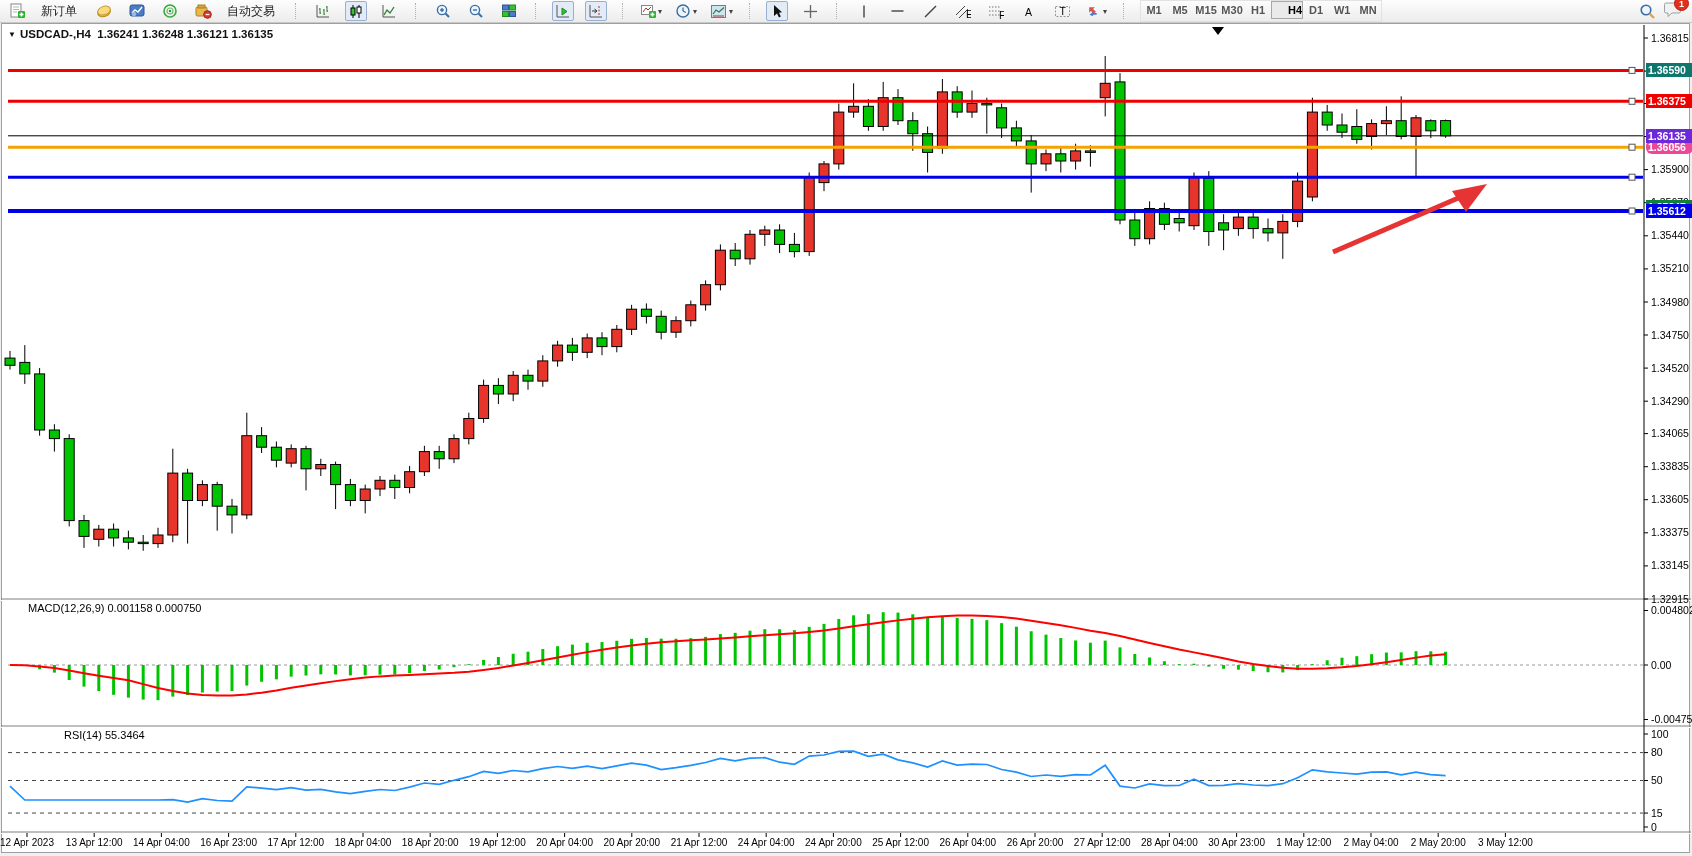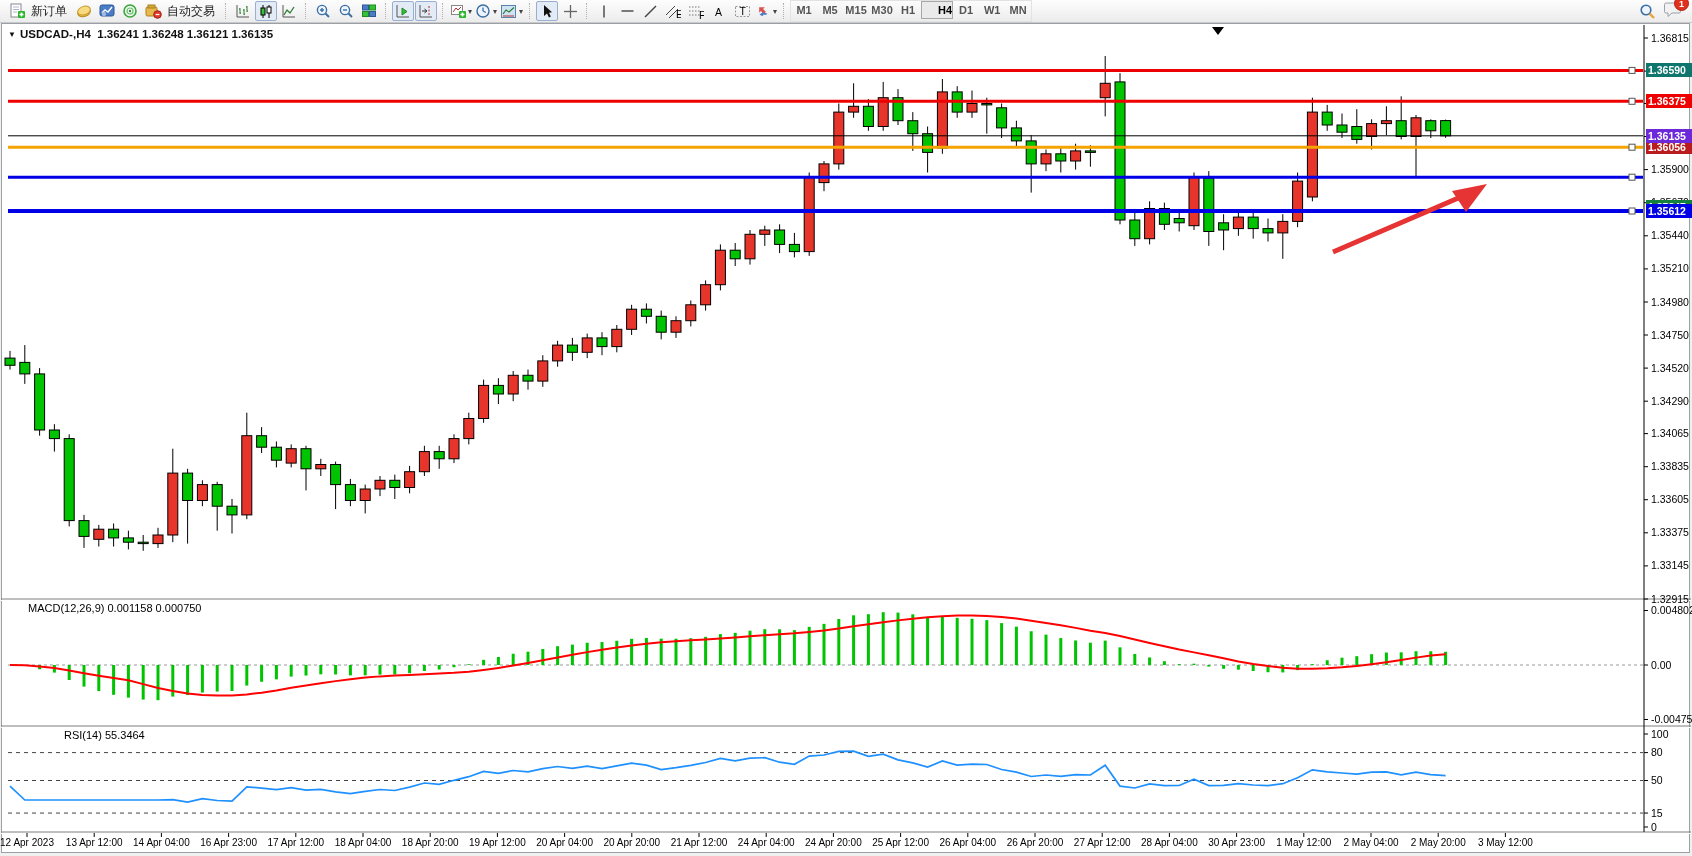--- a/index.html
+++ b/index.html
@@ -1,21 +1,21 @@
 <!DOCTYPE html>
 <html><head>
 <meta charset="utf-8">
 <style>
   html,body{margin:0;padding:0}
   body{width:1692px;height:856px;position:relative;overflow:hidden;
        font-family:"Liberation Sans",sans-serif;background:#f0f0f0;}
   
   #toolbar{position:absolute;left:0;top:0;width:1692px;height:23px;display:flex;align-items:center;
     padding-left:6px;box-sizing:border-box;background:linear-gradient(#fdfdfd,#ececec);
-    border-bottom:1px solid #c9c9c9;gap:1px;z-index:20;}
+    border-bottom:1px solid #c9c9c9;gap:11px;z-index:20;}
   .tbtn{height:20px;min-width:22px;display:flex;align-items:center;justify-content:center;
     border:1px solid transparent;border-radius:2px;font-size:11px;color:#333;box-sizing:border-box;}
   .tbtn.pressed{background:#e3ebf6;border-color:#98afd0;}
   .tlabel{font-size:12px;color:#222;margin:0 5px 0 2px;white-space:nowrap;}
   .sep{width:1px;height:16px;border-left:1px dotted #b0b0b0;margin:0 4px;}
   .drop{font-size:8px;color:#444;margin-left:2px;}
   .tf{min-width:26px;height:18px;font-weight:bold;font-size:11px;color:#555;display:flex;
     align-items:center;justify-content:center;border:1px solid transparent;box-sizing:border-box;}
   .tf.pressed{background:#eaeaea;border:1px solid #a8a8a8;color:#000;padding-left:16px;}
   #tf-group{display:flex;align-items:flex-start;border:1px solid #e2e2e2;height:20px;}
@@ -724,17 +724,17 @@
   <span>MACD(12,26,9)</span>&nbsp;<span>0.001158 0.000750</span>
 </div>
 
 <div class="overlay ind-label" id="rsi-label">
   <span>RSI(14)</span>&nbsp;<span>55.3464</span>
 </div>
 
 <div id="badges">
     <div class="pbadge" style="top: 63.4px; background: #0f766e;">1.36590</div>
     <div class="pbadge" style="top: 94.3px; background: rgb(238, 0, 0);">1.36375</div>
-    <div class="pbadge" style="top: 140.2px; background: #b91c1c;">1.36056</div>
+    <div class="pbadge" style="top: 140.2px; background: #ec4899; border-radius: 6px;">1.36056</div>
     <div class="pbadge" style="top: 170.2px; background: #15803d; margin-top: 30px;">1.35847</div>
     <div class="pbadge" style="top: 204px; background: rgb(0, 0, 230);">1.35612</div>
     <div class="pbadge" style="top: 128.8px; background: #6d28d9;">1.36135</div>
   </div>
 
 </body></html>

